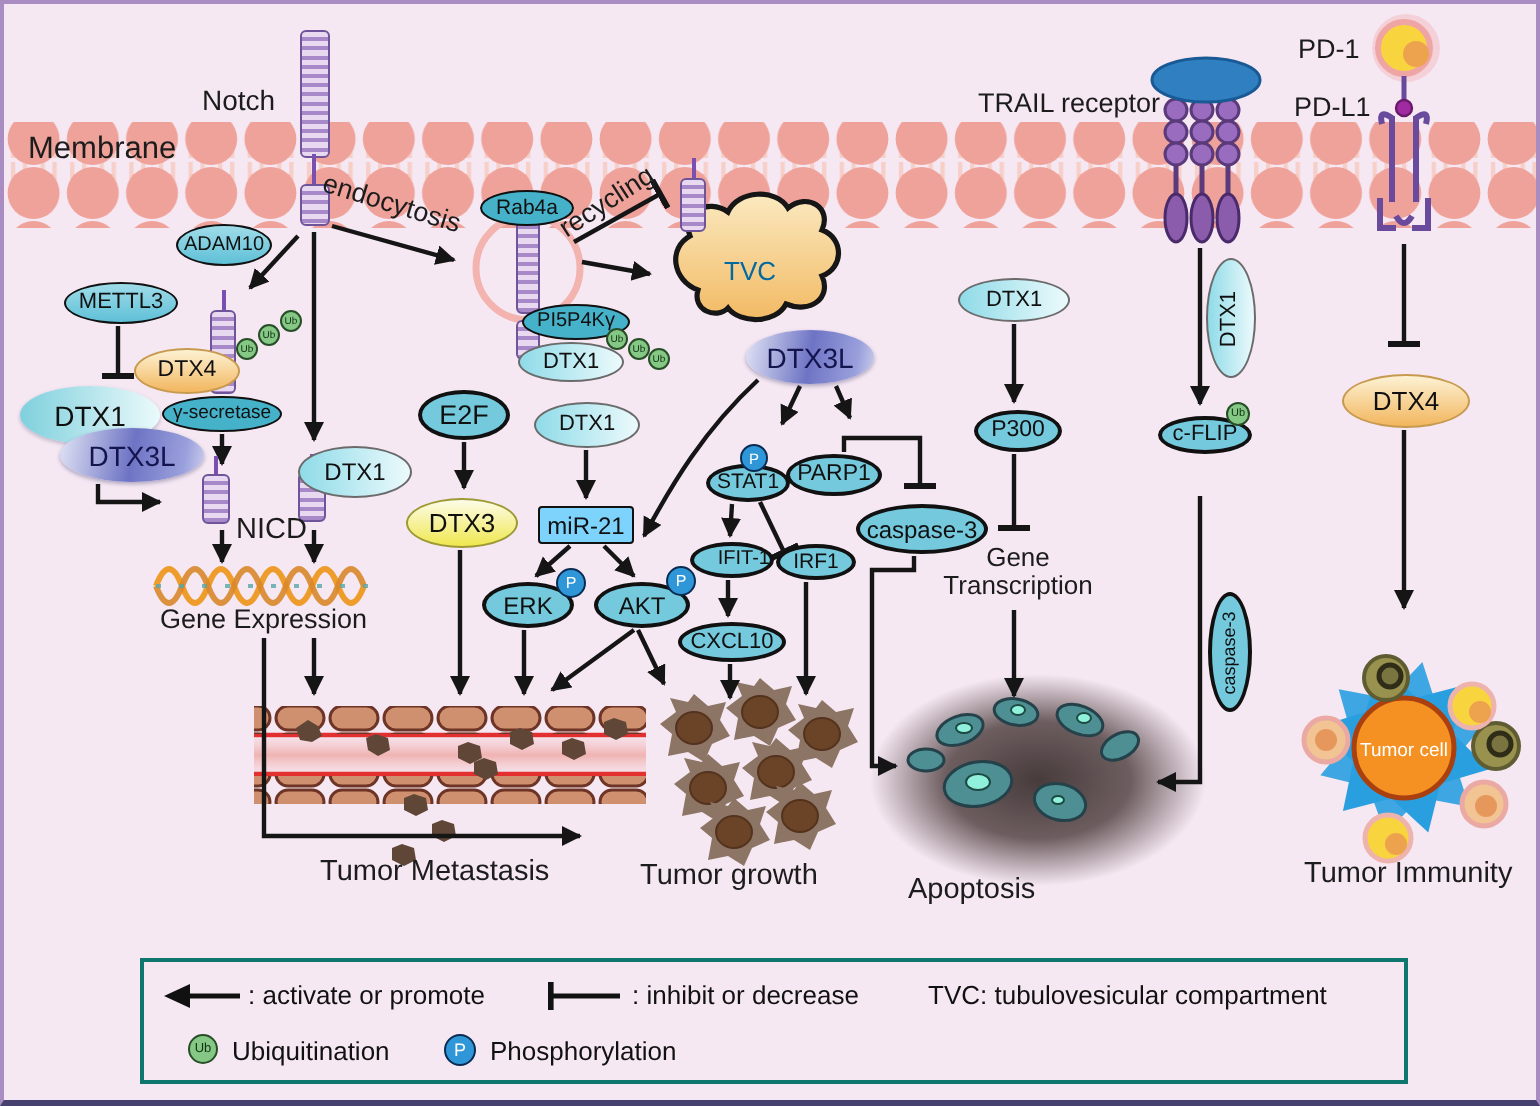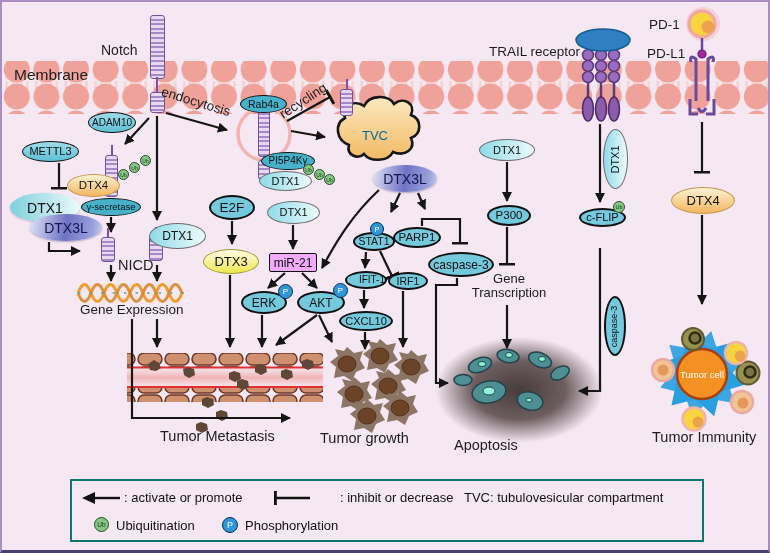--- a/index.html
+++ b/index.html
@@ -10,21 +10,21 @@
   .nd{position:absolute;display:flex;align-items:center;justify-content:center;border-radius:50%;
       color:#101010;border:1.7px solid #111;box-sizing:border-box;text-align:center;line-height:1;white-space:nowrap;}
   .teal{background:linear-gradient(180deg,#9fdce9,#5fc0d7);}
   .tealflat{background:#74c9dd;}
   .darkteal{background:#45b2ca;}
   .cyan{background:linear-gradient(90deg,#8fdbe8,#ecfafc);border:1px solid #6b6b6b;}
   .cyanbig{background:linear-gradient(90deg,#7fd0dd,#ebfafb);border:none;box-shadow:0 1px 2px rgba(80,80,120,.35);}
   .purple{background:linear-gradient(100deg,#d6d9f0 5%,#6e74c4 50%,#9aa0dc 85%,#cdd0ec);border:none;color:#14144e;box-shadow:0 1px 2px rgba(60,60,110,.4);}
   .orange{background:linear-gradient(180deg,#fdf2d4,#f2b65e);border:1px solid #c79a50;}
   .yellow{background:linear-gradient(180deg,#fdfce9,#efe74f);border:1px solid #9d9a35;}
-  .whiterect{background:#f0abfc;border:1.8px solid #111;border-radius:2px;}
+  .whiterect{background:#7dd3fc;border:1.8px solid #111;border-radius:2px;}
   .rcp{position:absolute;background:repeating-linear-gradient(180deg,#e9d9f0 0 2.6px,#a788c9 2.6px 4.6px);
        border:1.2px solid #6f5499;border-radius:3px;box-sizing:border-box;}
   .antenna{position:absolute;width:2px;background:#7b4fb0;}
   .badge{position:absolute;border-radius:50%;display:flex;align-items:center;justify-content:center;box-sizing:border-box;}
   .pb{background:#2f96d8;border:1.6px solid #0b2c52;color:#fff;}
   .ub{background:#85c785;border:1.4px solid #274e27;color:#123312;}
   .rot{transform:rotate(-90deg);display:block;}
   #legend{position:absolute;left:68px;top:477px;width:634px;height:63px;border:2px solid #0f766e;box-sizing:border-box;}
   .litem{position:absolute;color:#111;font-size:13px;white-space:nowrap;}
 </style>
@@ -285,21 +285,21 @@
   <div class="antenna" style="left:261px;top:98px;height:9px;"></div>
   <div class="rcp" style="left:256px;top:107px;width:12px;height:48px;"></div>
   <div class="rcp" style="left:256px;top:158px;width:12px;height:20px;"></div>
 
   <div class="antenna" style="left:344px;top:77px;height:10px;"></div>
   <div class="rcp" style="left:338px;top:87px;width:13px;height:27px;"></div>
 
   <div class="nd teal" style="left:86px;top:110px;width:48px;height:21px;font-size:10px;">
       <span>ADAM10</span>
     </div>
-  <div class="nd teal" style="left:20px;top:139px;width:57px;height:21px;font-size:11px;">
+  <div class="nd teal" style="left:30px;top:139px;width:57px;height:21px;font-size:11px;">
       <span>METTL3</span>
     </div>
   <div class="nd orange" style="left:65px;top:172px;width:53px;height:23px;font-size:11.5px;">
       <span>DTX4</span>
     </div>
   <div class="nd darkteal" style="left:79px;top:196px;width:60px;height:18px;font-size:9.5px;">
       <span>γ-secretase</span>
     </div>
   <div class="nd cyanbig" style="left:8px;top:191px;width:70px;height:29px;font-size:14px;">
       <span>DTX1</span>
@@ -437,21 +437,21 @@
   <div id="legend">
     <svg style="left:8px;top:8px;" width="40" height="18">
       <path d="M2,9 L15,3 L15,15 Z" fill="#111"></path>
         <line x1="11" y1="9" x2="40" y2="9" stroke="#111" stroke-width="2.4"></line>
     </svg>
     <div class="litem" style="left:52px;top:9px;">: activate or promote</div>
     <svg style="left:200px;top:8px;" width="40" height="18">
       <rect x="2" y="2" width="2.8" height="14" fill="#111"></rect>
         <line x1="3" y1="9" x2="38" y2="9" stroke="#111" stroke-width="2.4"></line>
     </svg>
-    <div class="litem" style="left:244px;top:9px;margin-left:24px;">: inhibit or decrease</div>
+    <div class="litem" style="left:244px;top:9px;">: inhibit or decrease</div>
     <div class="litem" style="left:392px;top:9px;">TVC: tubulovesicular compartment</div>
     <div class="badge ub" style="left:22px;top:36px;width:15px;height:15px;font-size:6.5px;">
         <span>Ub</span>
       </div>
     <div class="litem" style="left:44px;top:37px;">Ubiquitination</div>
     <div class="badge pb" style="left:150px;top:36px;width:16px;height:16px;font-size:9px;">
         <span>P</span>
       </div>
     <div class="litem" style="left:173px;top:37px;">Phosphorylation</div>
   </div>

